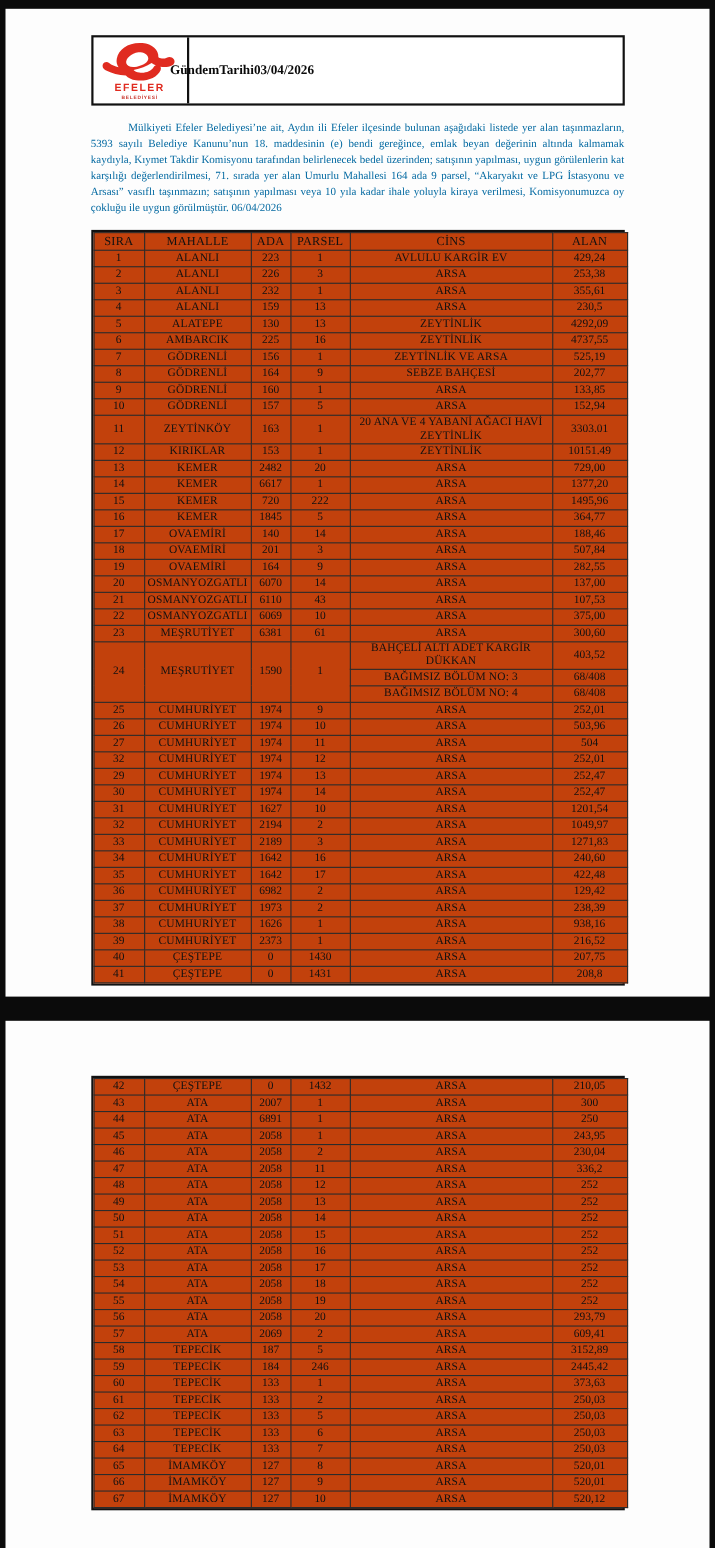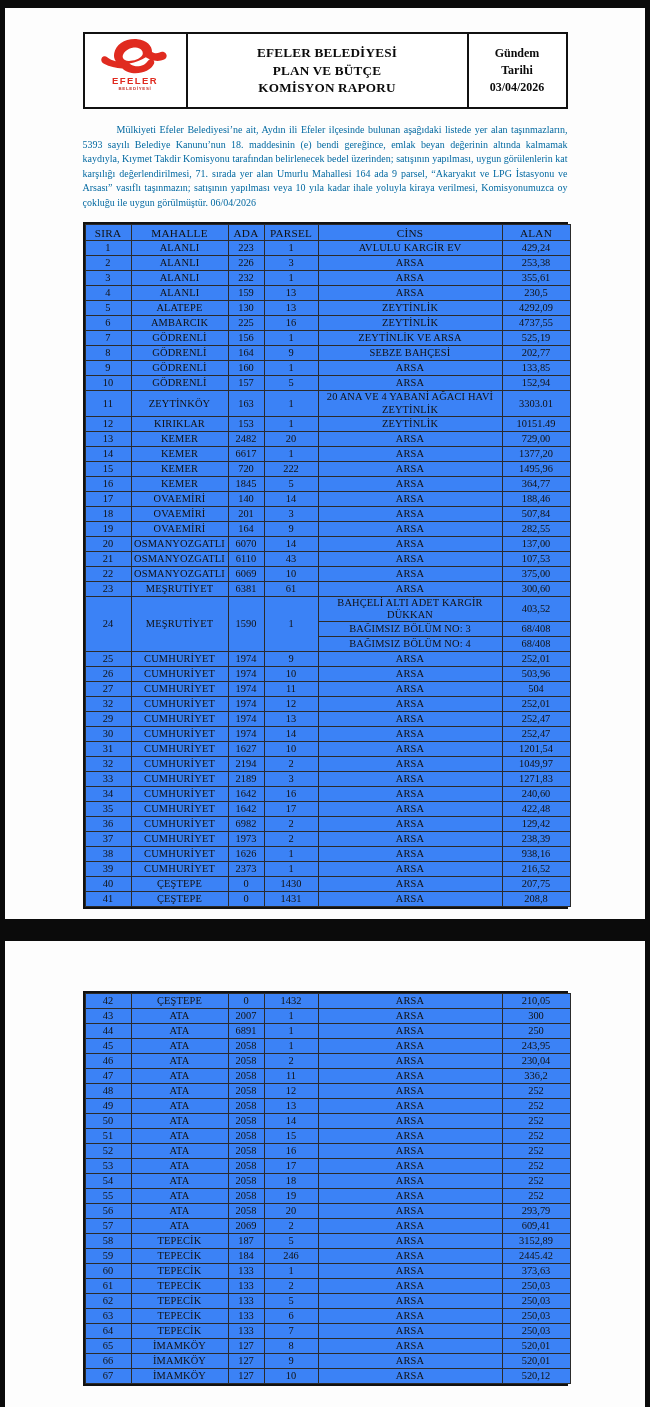--- a/index.html
+++ b/index.html
@@ -36,26 +36,26 @@
   }
 
   
   .masthead{
     display:flex;
     border:2px solid #111;
     box-sizing:border-box;
     background:#fff;
   }
   .mast-logo{
-    width:103px;
+    width:87px;
     border-right:2px solid #111;
     display:flex;
     align-items:flex-end;
     justify-content:center;
-    padding:4px 0 16px 0;
+    padding:4px 0 3px 0;
     box-sizing:border-box;
   }
   .mast-title{
     flex:1;
     border-right:2px solid #111;
     display:flex;
     flex-direction:column;
     align-items:center;
     justify-content:center;
     padding:7px 4px;
@@ -66,21 +66,21 @@
     font-weight:bold;
     font-size:13.2px;
     letter-spacing:.2px;
     line-height:1.32;
     text-align:center;
     color:#0b0b0b;
   }
   .mast-date{
     width:97px;
     display:flex;
-    flex-direction:column;
+    flex-direction:row;
     align-items:center;
     justify-content:center;
     padding:7px 2px;
     box-sizing:border-box;
   }
   .mast-date span{
     display:block;
     font-weight:bold;
     font-size:12px;
     line-height:1.42;
@@ -124,21 +124,21 @@
     text-indent:34px;
     color:#0369a1;
     hyphens:none;
   }
 
   
   table.reg{
     border-collapse:collapse;
     width:100%;
     table-layout:fixed;
-    background:#3b82f6;
+    background:#c2410c;
   }
   table.reg th, table.reg td{
     border:1px solid #2b2b2b;
     text-align:center;
     vertical-align:middle;
     color:#111;
     padding:0 2px;
     overflow-wrap:break-word;
   }
   table.reg th{
@@ -189,25 +189,20 @@
                        C54.4 14.8 53.6 14.4 53 14 C53.4 7.8 47.4 1.9 38.5 1.2 Z
                        M36.8 9.4 C41.2 9.9 44 12.4 43.8 15.4 C43.6 18.6 39.4 21.4 33.4 22.6
                        C28.6 23.6 24.6 22.6 23.8 19.6 C22.8 15.6 28.4 10.2 34.8 9.5
                        C35.5 9.4 36.2 9.4 36.8 9.4 Z" fill="#e02b20"></path>
             </svg>
             <div class="logo-efeler">EFELER</div>
             <div class="logo-bel">BELEDİYESİ</div>
           </div>
         </div>
 
-        <div class="mast-title">
-          <span>EFELER BELEDİYESİ</span>
-          <span>PLAN VE BÜTÇE</span>
-          <span>KOMİSYON RAPORU</span>
-        </div>
 
         <div class="mast-date">
           <span>Gündem</span>
           <span>Tarihi</span>
           <span>03/04/2026</span>
         </div>
       </div>
 
       <p class="intro">Mülkiyeti Efeler Belediyesi’ne ait, Aydın ili Efeler ilçesinde bulunan aşağıdaki listede yer alan taşınmazların, 5393 sayılı Belediye Kanunu’nun 18. maddesinin (e) bendi gereğince, emlak beyan değerinin altında kalmamak kaydıyla, Kıymet Takdir Komisyonu tarafından belirlenecek bedel üzerinden; satışının yapılması, uygun görülenlerin kat karşılığı değerlendirilmesi, 71. sırada yer alan Umurlu Mahallesi 164 ada 9 parsel, “Akaryakıt ve LPG İstasyonu ve Arsası” vasıflı taşınmazın; satışının yapılması veya 10 yıla kadar ihale yoluyla kiraya verilmesi, Komisyonumuzca oy çokluğu ile uygun görülmüştür. 06/04/2026</p>
 

